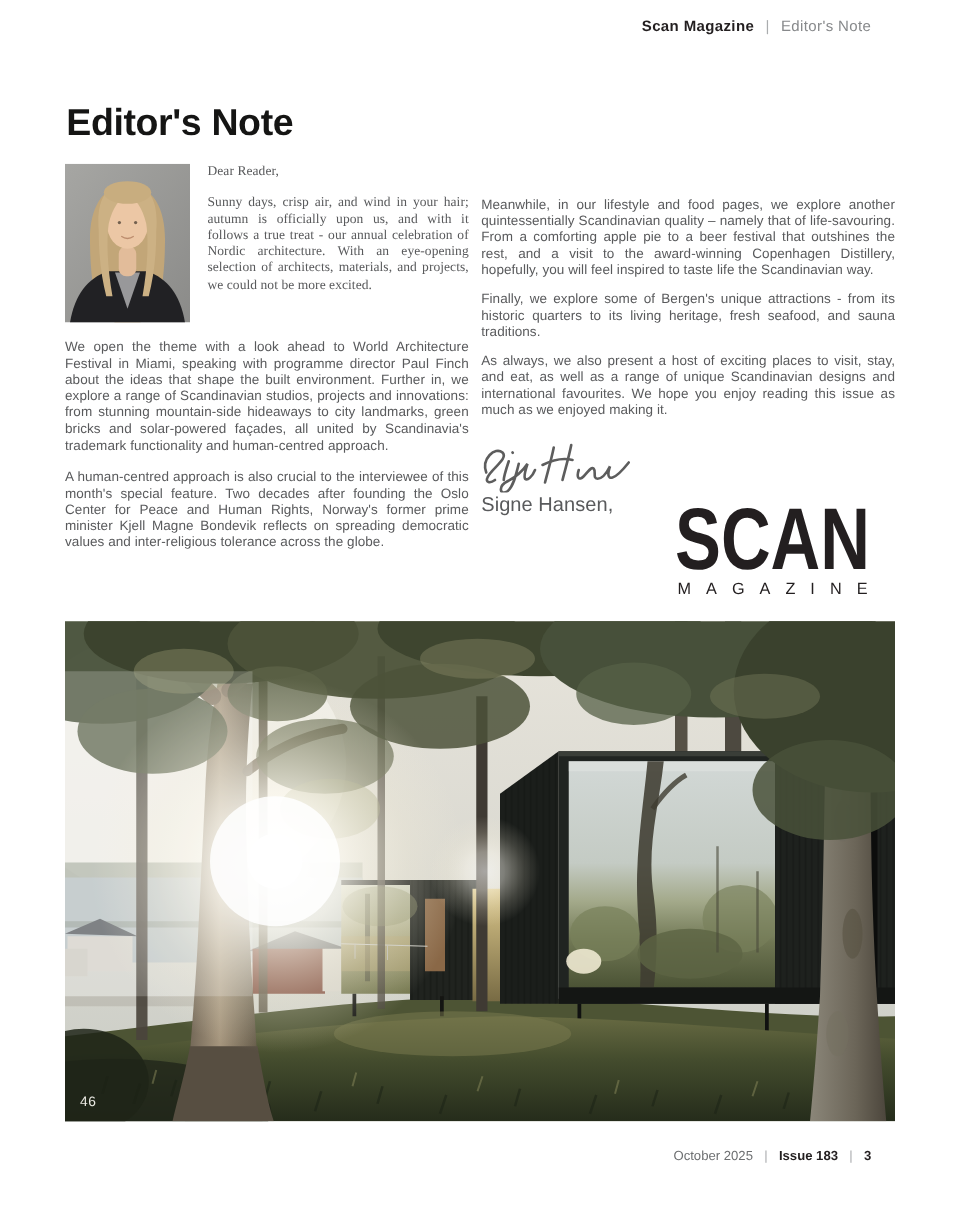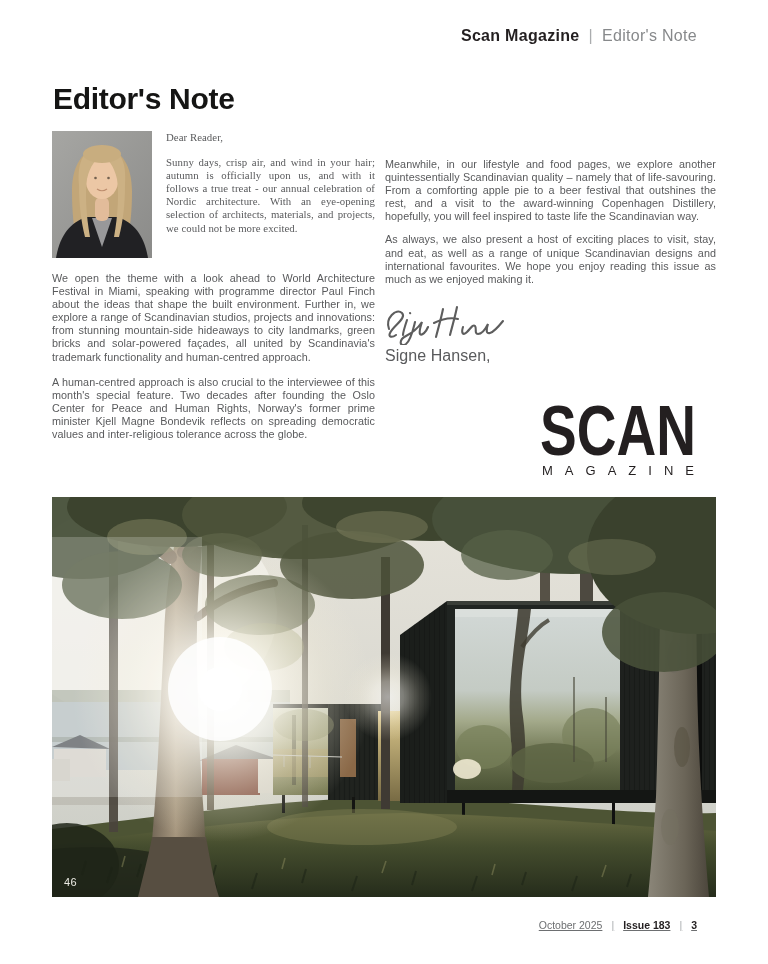--- a/index.html
+++ b/index.html
@@ -1,20 +1,20 @@
 <!DOCTYPE html>
 <html><head>
 <meta charset="utf-8">
 <style>
   html,body{margin:0;padding:0;background:#ffffff;}
   .page{position:relative;width:768px;height:964px;background:#ffffff;
         font-family:"Liberation Sans",sans-serif;overflow:hidden;}
 
   
-  .running-head{position:absolute;top:27px;right:71px;font-size:16px;
+  .running-head{position:absolute;top:14px;right:71px;font-size:12px;
                 letter-spacing:.3px;color:#87898b;white-space:nowrap;}
   .running-head .mag{font-weight:bold;color:#231f20;}
   .sep{color:#aaacae;margin:0 9px;font-weight:normal;}
 
   
   .page-title{position:absolute;left:53px;top:82px;margin:0;font-size:30px;
               letter-spacing:-.3px;color:#151514;font-weight:bold;}
 
   
   .col-left{position:absolute;left:52px;top:131px;width:323px;}
@@ -35,21 +35,21 @@
   .logo{position:absolute;left:540px;top:400px;width:160px;height:80px;}
 
   
   .photo{position:absolute;left:52px;top:497px;width:664px;height:400px;}
   .photo svg{display:block;}
   .photo-num{position:absolute;left:64px;top:876px;font-size:11px;
              color:#ecebe4;letter-spacing:.5px;}
 
   
   .footer{position:absolute;top:919px;right:71px;font-size:10.5px;
-          color:#6d6f71;white-space:nowrap;text-decoration:underline;}
+          color:#6d6f71;white-space:nowrap;}
   .footer .bold{font-weight:bold;color:#231f20;}
 </style>
 </head>
 <body>
 
 <div class="page">
 
   <div class="running-head">
     <span class="mag">Scan Magazine</span><span class="sep">|</span><span>Editor's Note</span>
   </div>
@@ -82,20 +82,21 @@
         <p class="salutation">Dear Reader,</p>
         <p>Sunny days, crisp air, and wind in your hair; autumn is officially upon us, and with it follows a true treat - our annual celebration of Nordic architecture. With an eye-opening selection of architects, materials, and projects, we could not be more excited.</p>
       </div>
     </div>
     <p style="margin-bottom:12px;">We open the theme with a look ahead to World Architecture Festival in Miami, speaking with programme director Paul Finch about the ideas that shape the built environment. Further in, we explore a range of Scandinavian studios, projects and innovations: from stunning mountain-side hideaways to city landmarks, green bricks and solar-powered façades, all united by Scandinavia's trademark functionality and human-centred approach.</p>
     <p>A human-centred approach is also crucial to the interviewee of this month's special feature. Two decades after founding the Oslo Center for Peace and Human Rights, Norway's former prime minister Kjell Magne Bondevik reflects on spreading democratic values and inter-religious tolerance across the globe.</p>
   </div>
 
   <div class="col-right bodytext">
     <p>Meanwhile, in our lifestyle and food pages, we explore another quintessentially Scandinavian quality – namely that of life-savouring. From a comforting apple pie to a beer festival that outshines the rest, and a visit to the award-winning Copenhagen Distillery, hopefully, you will feel inspired to taste life the Scandinavian way.</p>
+    <p>Finally, we explore some of Bergen's unique attractions - from its historic quarters to its living heritage, fresh seafood, and sauna traditions.</p>
     <p>As always, we also present a host of exciting places to visit, stay, and eat, as well as a range of unique Scandinavian designs and international favourites. We hope you enjoy reading this issue as much as we enjoyed making it.</p>
 
     <svg class="sig-svg" width="150" height="46" viewBox="0 0 150 46" aria-hidden="true">
       <g fill="none" stroke="#474747" stroke-width="2.1" stroke-linecap="round" opacity=".88">
         <path d="M8,30 C4,19 15,9 21,14 C26,19 12,27 9,34 C7,38 11,39 15,36"></path>
         <path d="M26,21 C24,27 22,33 22,36"></path>
         <path d="M29,14 l0.2,0.2"></path>
         <path d="M34,23 C32,31 30,41 25,45 C19,49 17,41 25,37 C31,34 37,29 41,23 C39,29 38,33 39,35 C41,37 45,33 47,28"></path>
         <path d="M62,10 C60,20 57,30 55,38"></path>
         <path d="M76,8 C74,18 71,28 69,36"></path>

